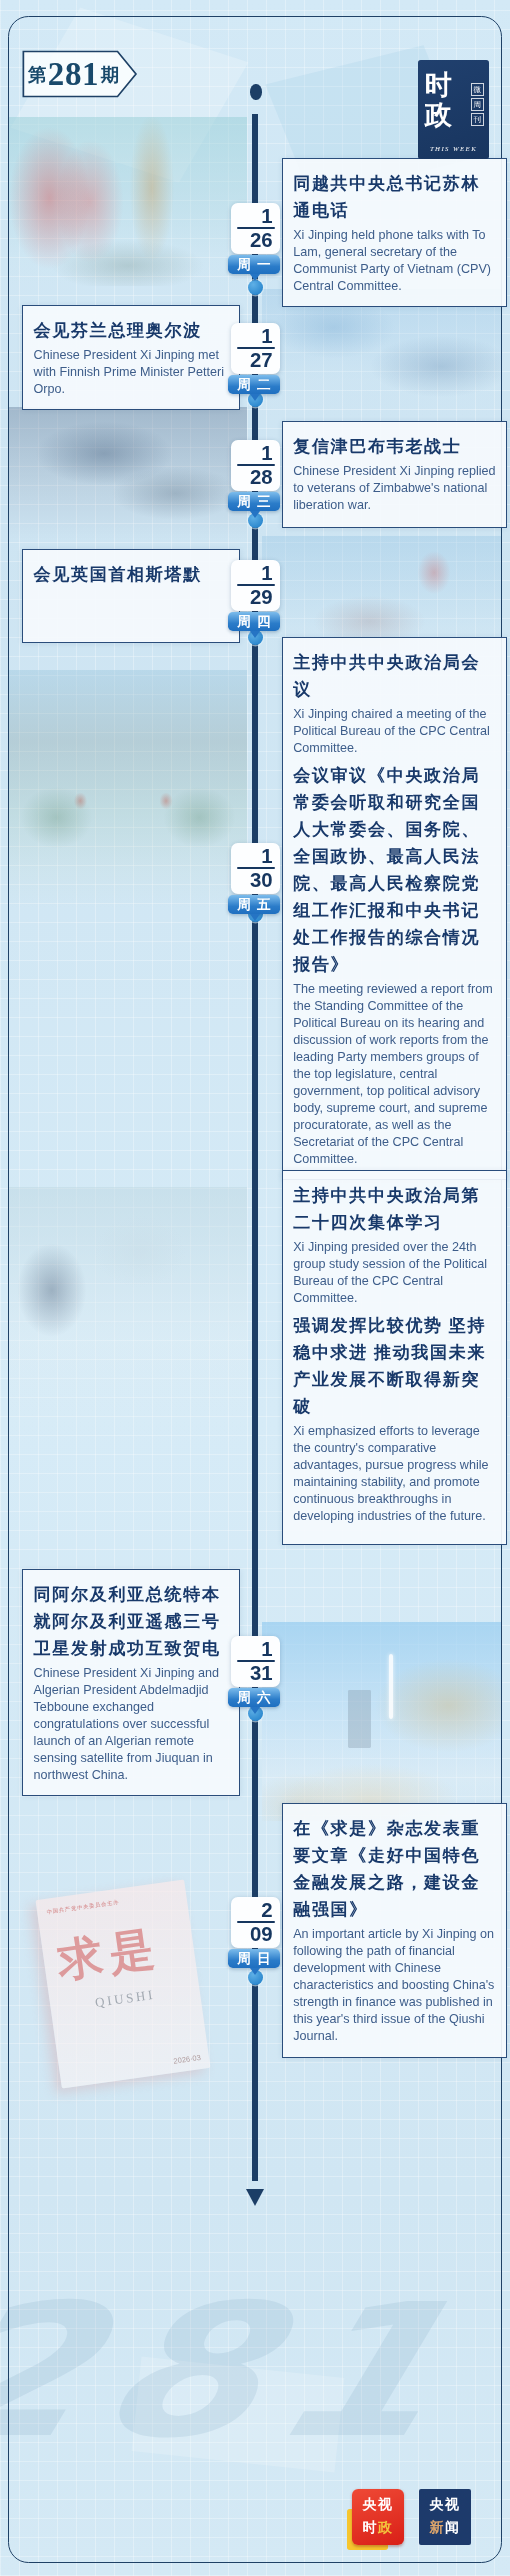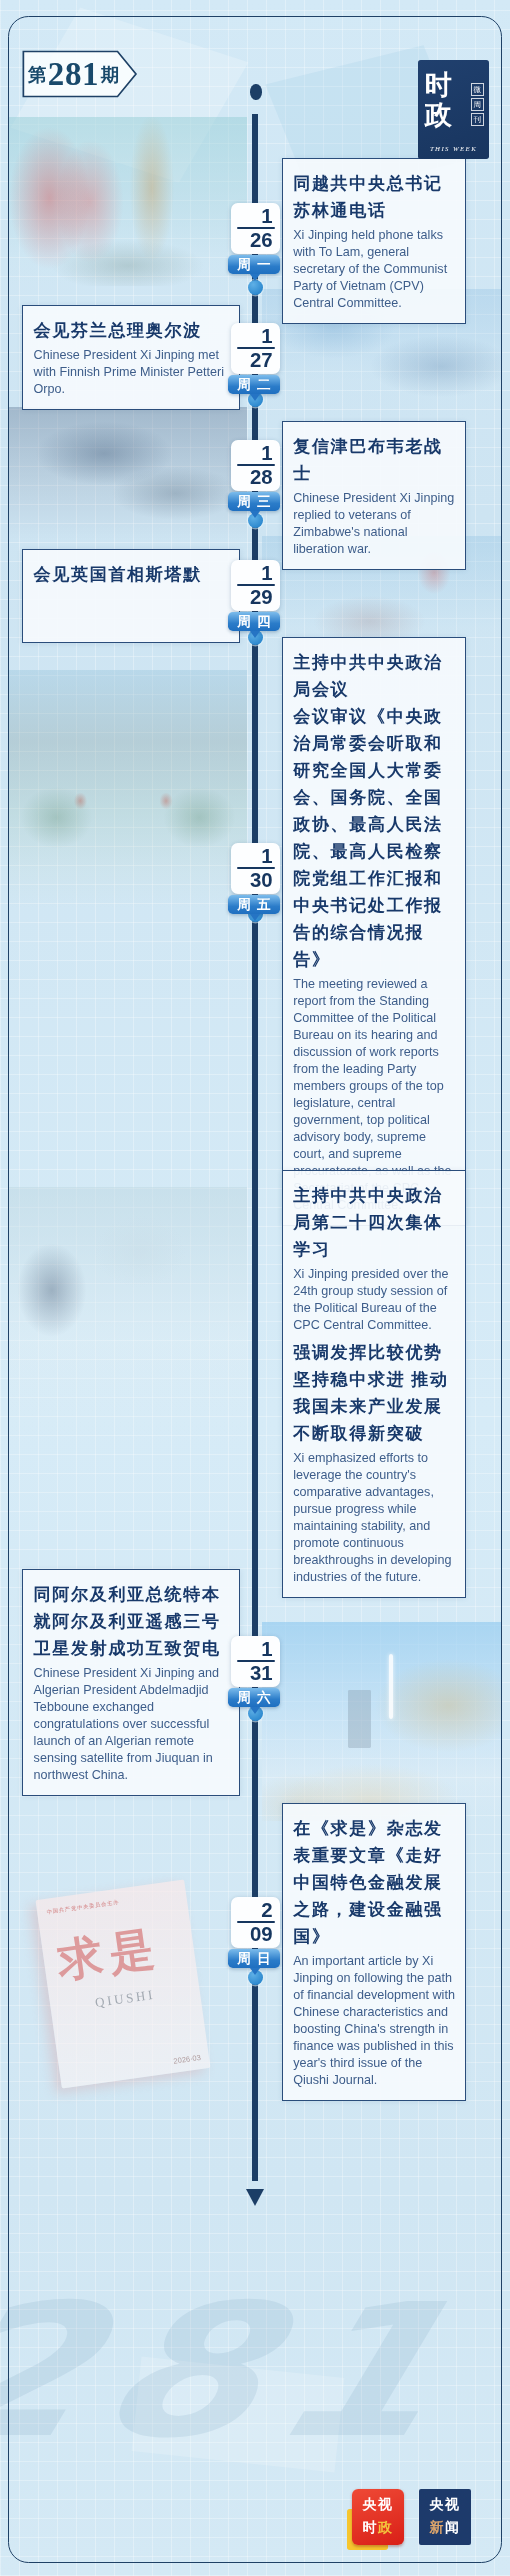--- a/index.html
+++ b/index.html
@@ -108,21 +108,21 @@
   .mtag{position:relative;margin-top:1.4px;width:52px;height:19px;border-radius:4.8px;
     background:linear-gradient(180deg,#7cbcec 0%,#2b7cc9 60%,#1f6fc0 100%);
     color:#fff;font-size:13.6px;font-weight:bold;text-align:center;line-height:19px;letter-spacing:6.1px;text-indent:6.1px;
     box-shadow:0 1.4px 3.4px rgba(30,70,110,.3);}
   .mtip{position:absolute;left:22px;bottom:-6.8px;width:0;height:0;
     border-left:5.4px solid transparent;border-right:5.4px solid transparent;border-top:7.5px solid #2574c4;}
 
   
   .card{position:absolute;z-index:5;background:rgba(245,250,253,.93);border:1.4px solid #2a4d7b;
     padding:11px 9.5px 11px 10.2px;box-sizing:border-box;box-shadow:0 1.4px 5.4px rgba(40,80,120,.12);}
-  .card.right{left:282px;width:184px;}
+  .card.right{left:282px;width:225px;}
   .card.left{left:22.4px;width:218px;}
   .zh{font-family:"Liberation Serif","DejaVu Serif",serif;font-weight:bold;color:#18396a;
     font-size:17px;line-height:27px;letter-spacing:1.7px;}
   .en{color:#3d5d8a;font-size:12.6px;line-height:17px;margin-top:2.7px;}
   .en + .zh{margin-top:5.4px;}
 
   
   .credits{position:absolute;left:22.4px;top:2444px;z-index:6;color:#1d3f6a;font-weight:bold;
     font-size:11.2px;line-height:14.3px;letter-spacing:0.3px;}
   .footer-logos{position:absolute;left:352px;top:2489px;z-index:6;display:flex;gap:15px;}
@@ -274,20 +274,21 @@
     <div class="zh">复信津巴布韦老战士</div>
     <div class="en">Chinese President Xi Jinping replied to veterans of Zimbabwe's national liberation war.</div>
   </div>
 
   <div class="card left" style="top:549px;min-height:94px">
     <div class="zh">会见英国首相斯塔默</div>
   </div>
 
   <div class="card right" style="top:637px;min-height:496px">
     <div class="zh">主持中共中央政治局会议</div>
+    <div class="en">Xi Jinping chaired a meeting of the Political Bureau of the CPC Central Committee.</div>
     <div class="zh">会议审议《中央政治局常委会听取和研究全国人大常委会、国务院、全国政协、最高人民法院、最高人民检察院党组工作汇报和中央书记处工作报告的综合情况报告》</div>
     <div class="en">The meeting reviewed a report from the Standing Committee of the Political Bureau on its hearing and discussion of work reports from the leading Party members groups of the top legislature, central government, top political advisory body, supreme court, and supreme procuratorate, as well as the Secretariat of the CPC Central Committee.</div>
   </div>
 
   <div class="card right" style="top:1170px;min-height:375px">
     <div class="zh">主持中共中央政治局第二十四次集体学习</div>
     <div class="en">Xi Jinping presided over the 24th group study session of the Political Bureau of the CPC Central Committee.</div>
     <div class="zh">强调发挥比较优势 坚持稳中求进 推动我国未来产业发展不断取得新突破</div>
     <div class="en">Xi emphasized efforts to leverage the country's comparative advantages, pursue progress while maintaining stability, and promote continuous breakthroughs in developing industries of the future.</div>
   </div>

